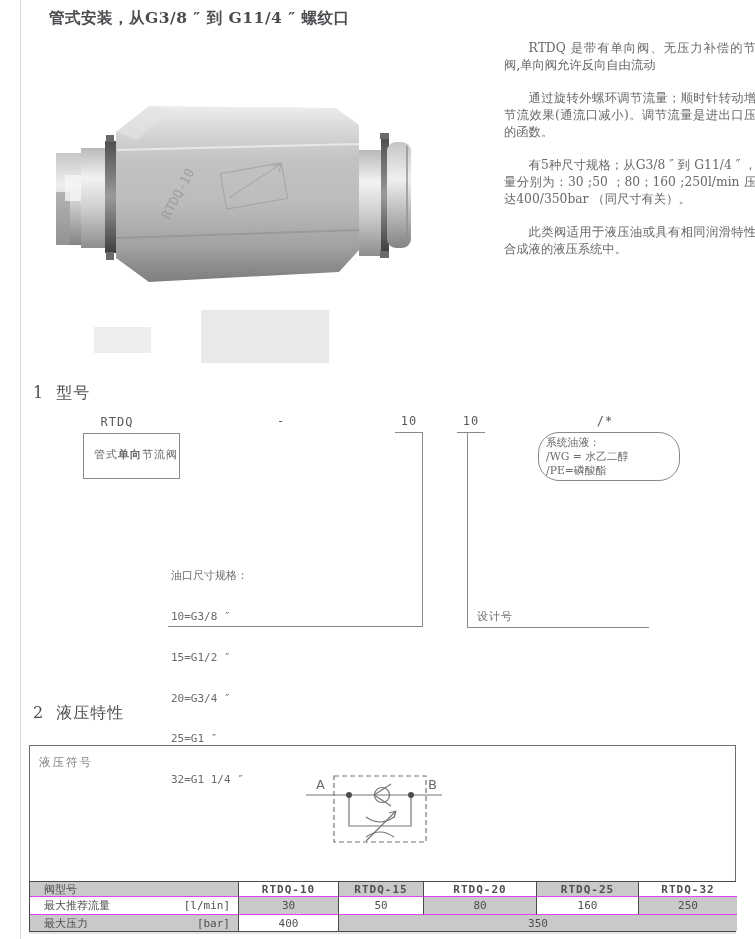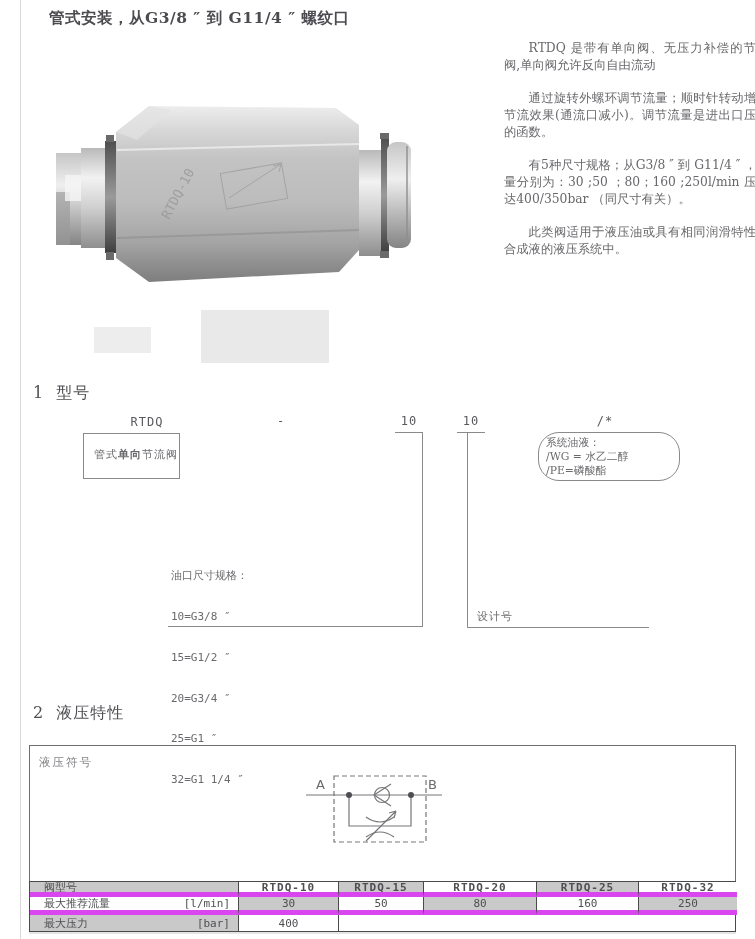--- a/index.html
+++ b/index.html
@@ -31,21 +31,21 @@
   .design-label{font-size:11px;color:#6a6a6e;letter-spacing:1px;}
   
   .hydro-box{left:8px;top:745px;width:705px;height:136px;border:1px solid #6e6e6e;border-bottom:none;}
   .symbol-label{left:18px;top:755px;font-size:11.5px;color:#85858a;letter-spacing:2px;}
   
   .spec-table{left:8px;top:881px;width:707px;display:grid;
     grid-template-columns:209px 100px 85px 113px 102px 98px;
     grid-template-rows:15px 18px 16px;
     border:1px solid #4a4a4a;box-sizing:border-box;box-shadow:0 2px 0 rgba(0,0,0,.10);
     font-size:11px;color:#4f4f53;}
-  .spec-table .cell{border-right:1px solid #4a4a4a;border-bottom:5px solid #d946ef;
+  .spec-table .cell{border-right:1px solid #4a4a4a;border-bottom:1px solid #d946ef;
     display:flex;align-items:center;justify-content:center;box-sizing:border-box;overflow:hidden;}
   .spec-table .cell.last-col{border-right:none;}
   .spec-table .cell.last-row{border-bottom:none;}
   .spec-table .cell.gray{background:#c9c9c9;}
   .spec-table .cell.white{background:#ffffff;}
   .spec-table .cell.lbl{justify-content:space-between;padding:0 8px 0 14px;}
   .spec-table .code{font-family:"DejaVu Sans Mono","Liberation Mono",monospace;font-weight:700;letter-spacing:1px;}
   .spec-table .num{font-family:"DejaVu Sans Mono","Liberation Mono",monospace;}
   .unit{font-family:"DejaVu Sans Mono","Liberation Mono",monospace;}
 </style>
@@ -126,21 +126,21 @@
     <p>RTDQ 是带有单向阀、无压力补偿的节流阀,单向阀允许反向自由流动</p>
     <p>通过旋转外螺环调节流量；顺时针转动增大节流效果(通流口减小)。调节流量是进出口压降的函数。</p>
     <p>有5种尺寸规格；从G3/8 ″ 到 G11/4 ″ ，流量分别为：30 ;50 ；80；160 ;250l/min 压力达400/350bar （同尺寸有关）。</p>
     <p>此类阀适用于液压油或具有相同润滑特性的合成液的液压系统中。</p>
   </div>
 
   <div class="abs sec-head" style="left:12px;top:383px;">
     <span class="num">1</span><span>型号</span>
   </div>
 
-  <div class="abs code-label mono" style="left:78px;top:415px;width:96px;">RTDQ</div>
+  <div class="abs code-label mono" style="left:48px;top:415px;width:96px;">RTDQ</div>
   <div class="abs dbox" style="left:62px;top:433px;width:95px;height:44px;">
     <div class="model-desc" style="padding:13px 0 0 10px;">
       <span>管式</span><b>单向</b><span>节流阀</span>
     </div>
   </div>
 
   <div class="abs code-label mono" style="left:248px;top:414px;width:24px;">-</div>
 
   <div class="abs code-label mono" style="left:374px;top:414px;width:28px;">10</div>
   <div class="abs line hline" style="left:374px;top:432px;width:28px;"></div>
@@ -217,15 +217,16 @@
     <div class="cell white num">50</div>
     <div class="cell gray num">80</div>
     <div class="cell white num">160</div>
     <div class="cell gray num last-col">250</div>
 
     <div class="cell gray lbl last-row">
       <span>最大压力</span>
       <span class="unit">[bar]</span>
     </div>
     <div class="cell white num last-row">400</div>
+    <div class="cell gray num last-row last-col" style="grid-column:3 / 7;">350</div>
   </div>
 
 </div>
 
 </body></html>

